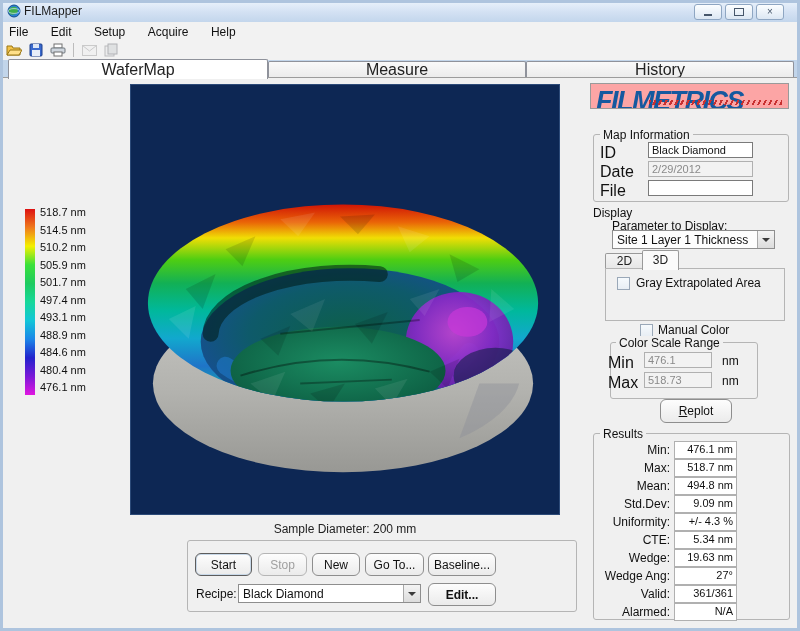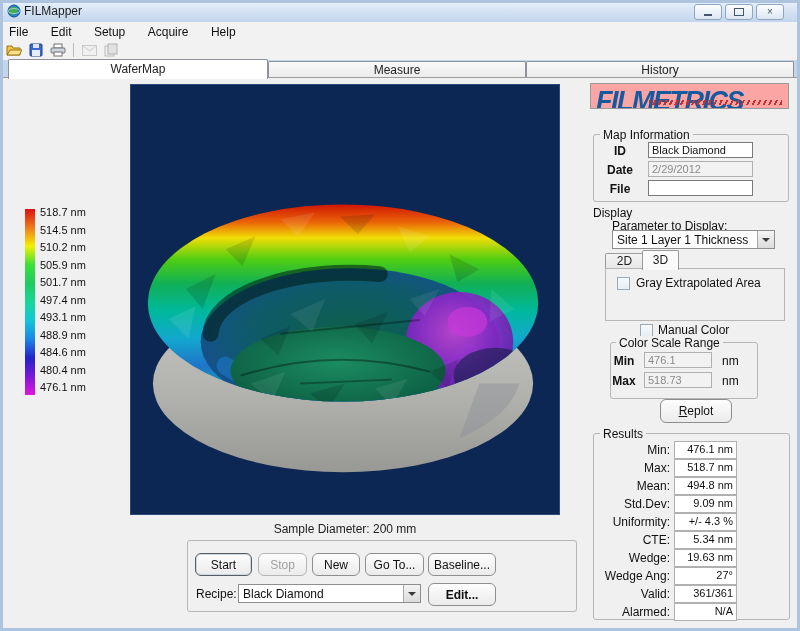--- a/index.html
+++ b/index.html
@@ -20,21 +20,21 @@
   .menu-item{display:inline-block;padding:2px 9px;font-size:12px;color:#111;}
   .toolbar{position:absolute;left:0;top:40px;right:0;height:20px;background:#f2f2f2;
     display:flex;align-items:center;padding-left:5px;gap:4px;}
   .tool-btn{width:18px;height:17px;display:flex;align-items:center;justify-content:center;}
   .tool-sep{width:1px;height:14px;background:#bcbcbc;margin:0 2px;}
   .disabled-icon{opacity:.4;filter:grayscale(85%);}
   
   .tabline{position:absolute;left:0;top:77px;right:0;height:1px;background:#9c9c9c;z-index:1;}
   .tab{position:absolute;top:61px;height:16px;border:1px solid #8f929b;border-bottom:none;
     border-radius:2px 2px 0 0;background:linear-gradient(#f9f9f9,#ebebeb);
-    font-size:12px;color:#222;text-align:center;line-height:16px;z-index:0;}
+    font-size:16px;color:#222;text-align:center;line-height:16px;z-index:0;}
   .tab.active{top:59px;height:19px;line-height:19px;background:#ffffff;z-index:2;}
   .content-bg{position:absolute;left:0;top:78px;right:0;bottom:0;background:#f0f0f0;}
   
   .scale-bar{position:absolute;left:25px;top:209px;width:10px;height:186px;}
   .scale-labels{position:absolute;left:40px;top:204px;width:70px;}
   .scale-label{height:17.5px;line-height:17.5px;font-size:11px;color:#111;}
   
   .map{position:absolute;left:130px;top:84px;width:430px;height:431px;background:#0d2754;
     border:1px solid #2c4a78;box-sizing:border-box;}
   .sample-dia{position:absolute;left:130px;top:522px;width:430px;text-align:center;
@@ -58,21 +58,21 @@
   
   .logo-box{position:absolute;left:590px;top:83px;width:199px;height:26px;background:#fca5a5;
     border:1px solid #9a9a9a;box-sizing:border-box;overflow:hidden;}
   .logo-text{position:absolute;left:5px;top:2px;font-size:27px;font-weight:bold;font-style:italic;
     letter-spacing:-1.5px;color:#15599f;}
   .logo-hatch{position:absolute;left:58px;right:6px;bottom:3px;height:5px;
     background:repeating-linear-gradient(115deg,#c83030 0 2px,transparent 2px 5px);}
   .field{position:absolute;height:16px;border:1px solid #7a7a7a;background:#fff;font-size:11px;
     color:#111;padding:0 3px;box-sizing:border-box;font-family:inherit;}
   .field.disabled{background:#f2f2f2;color:#8a8a8a;border-color:#b0b0b0;}
-  .rlabel{position:absolute;font-size:12px;color:#111;text-align:center;font-weight:bold;}
+  .rlabel{position:absolute;font-size:16px;color:#111;text-align:left;}
   .checkbox{position:absolute;width:13px;height:13px;border:1px solid #9aa8b8;
     background:linear-gradient(#f6fafd,#e8eef4);box-sizing:border-box;}
   .minitab{position:absolute;border:1px solid #9a9a9a;border-bottom:none;border-radius:2px 2px 0 0;
     background:linear-gradient(#f4f4f4,#e6e6e6);font-size:12px;text-align:center;color:#222;}
   .minitab.active{background:#fafafa;z-index:2;}
   .replot{position:absolute;left:660px;top:399px;width:70px;height:22px;}
   .replot span{display:block;}
   .replot span::first-letter{text-decoration:underline;}
   .res-label{position:absolute;left:595px;width:75px;text-align:right;font-size:12px;color:#111;}
   .res-value{position:absolute;left:674px;width:58px;height:15px;background:#fff;

